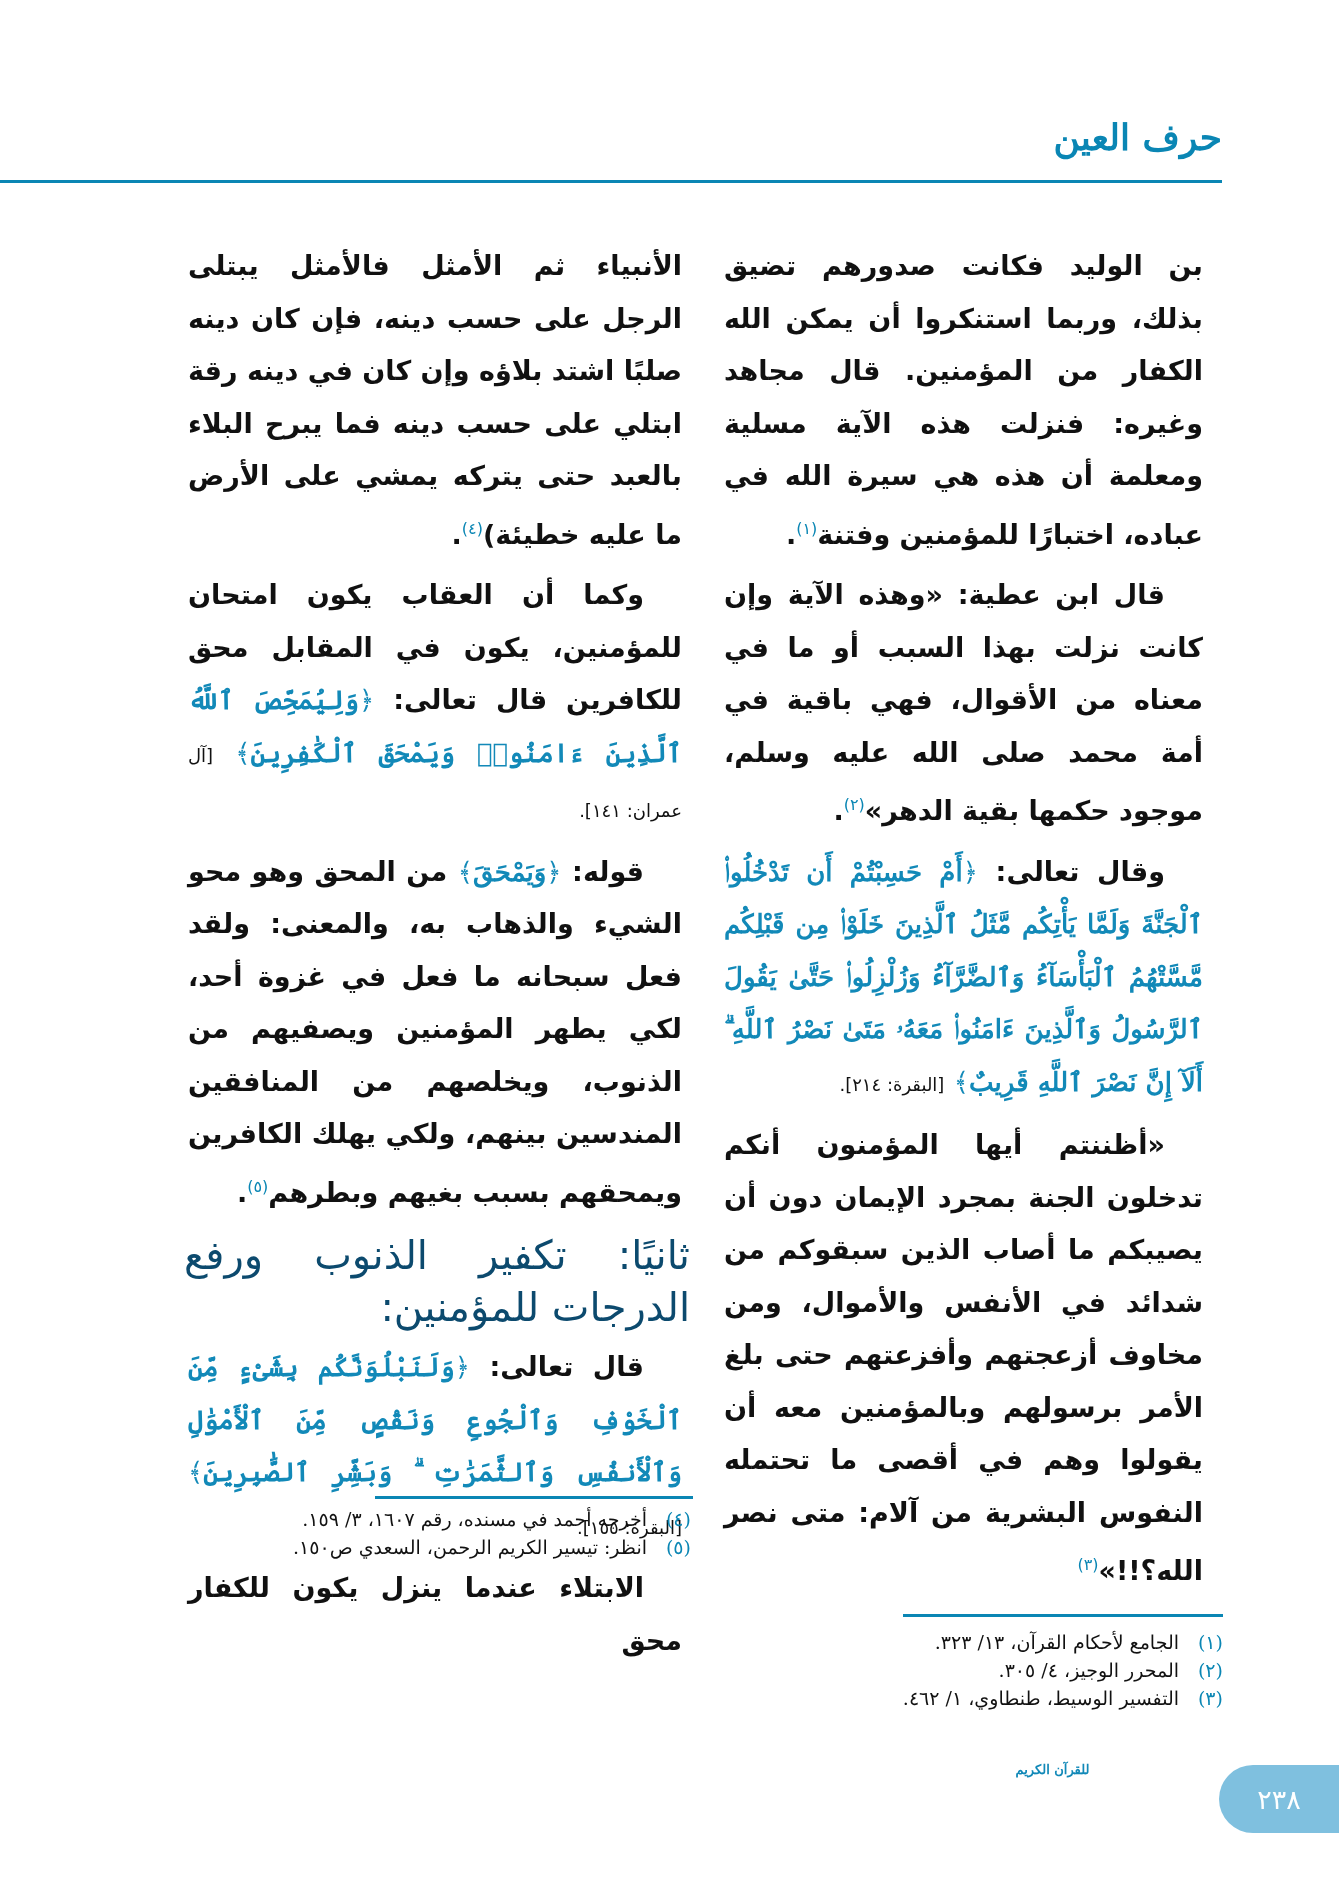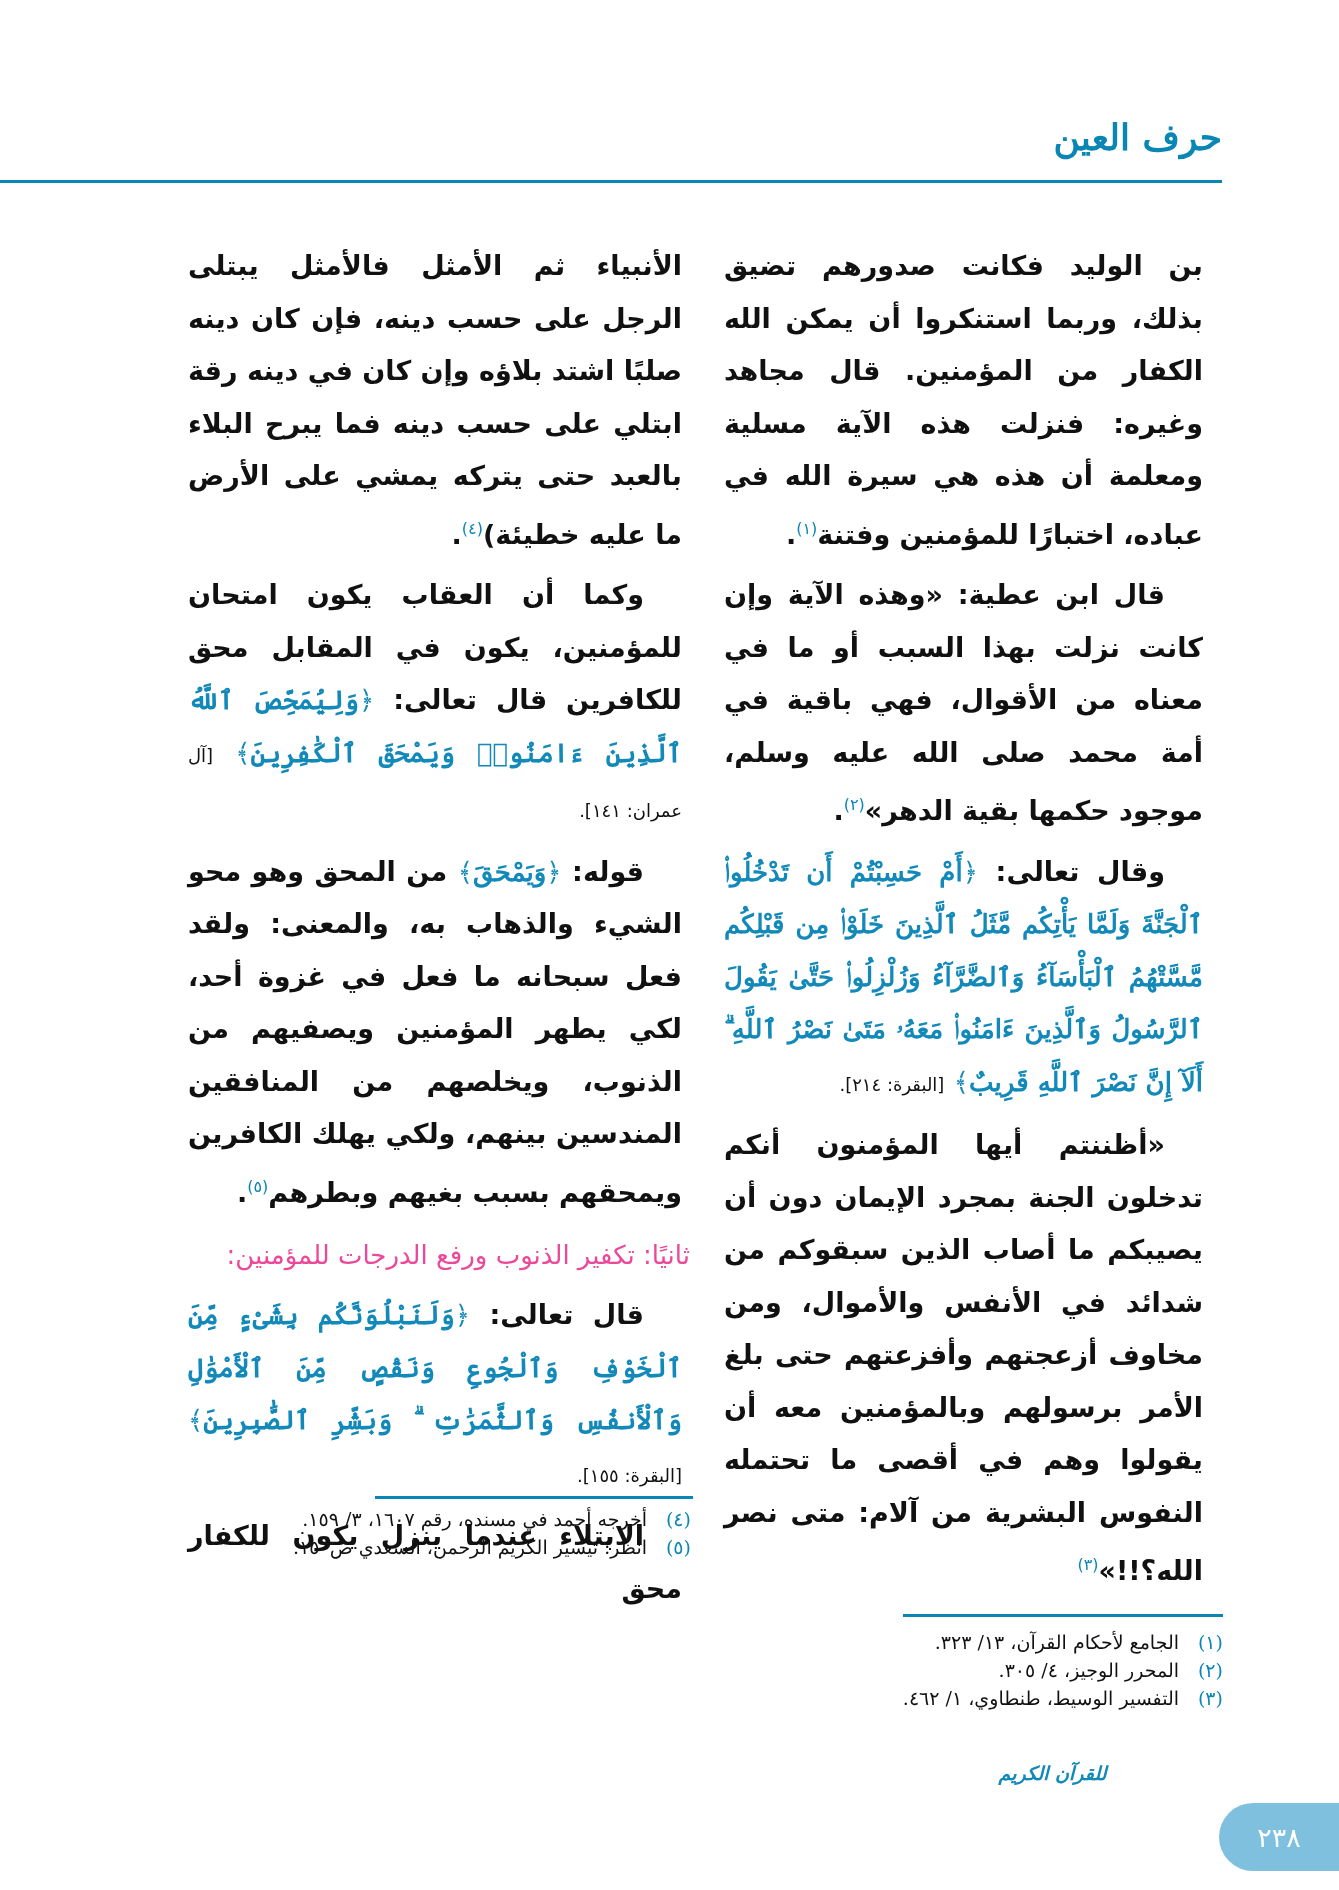--- a/index.html
+++ b/index.html
@@ -12,40 +12,40 @@
     .col { position: absolute; direction: rtl; text-align: justify; text-align-last: right; }
     .col-right { top: 232px; right: 128px; width: 495px; }
     .col-left { top: 232px; left: 180px; width: 510px; }
 
     p { margin: 8px; font-size: 27px; line-height: 52.5px; font-weight: bold; }
     p.indent { text-indent: 38px; }
     .sup { color: #0a86b4; font-size: 16px; vertical-align: super; font-weight: normal; }
     .quran { color: #1289b8; font-family: "DejaVu Serif", serif; font-weight: bold; font-size: 26px; }
     .ornament { color: #1289b8; font-size: 26px; font-weight: normal; }
     .ref { font-weight: normal; font-size: 18px; color: #111; }
-    .section-heading { color: #ec4899; font-weight: normal; font-size: 26px; line-height: 52px; margin: 10px 0 8px 4px; }
+    .section-heading { color: #0c4a6e; font-weight: normal; font-size: 40px; line-height: 52px; margin: 10px 0 8px 4px; }
 
     .fn-rule { position: absolute; height: 3px; background: #0a86b4; }
     .fn-rule-right { top: 1614px; right: 116px; width: 320px; }
     .fn-rule-left { top: 1496px; left: 375px; width: 318px; }
 
     .footnotes { position: absolute; direction: rtl; font-size: 19px; line-height: 28px; font-family: "DejaVu Serif", serif; }
     .footnotes-right { top: 1628px; right: 116px; width: 495px; }
     .footnotes-left { top: 1505px; right: 648px; width: 500px; }
     .fn { display: flex; gap: 10px; }
     .fn-num { color: #0a86b4; min-width: 34px; }
     .fn-cont { padding-right: 44px; }
 
     .footer-logo { position: absolute; top: 1762px; left: 930px; width: 245px; text-align: center;
       color: #1289b8; direction: rtl; font-family: "DejaVu Serif", serif; }
     .footer-logo .main { font-size: 30px; font-weight: bold; letter-spacing: -1px; }
-    .footer-logo .sub { font-size: 19px; font-weight: bold; font-style: italic; }
+    .footer-logo .sub { font-size: 13px; font-weight: bold; }
     .page-badge { position: absolute; top: 1765px; left: 1219px; width: 120px; height: 68px;
       background: #7fc0df; border-radius: 34px 0 0 34px; color: #fff; font-size: 27px;
-      display: flex; align-items: center; justify-content: center; font-family: "DejaVu Sans", sans-serif; margin-top: 38px; }
+      display: flex; align-items: center; justify-content: center; font-family: "DejaVu Sans", sans-serif; }
   </style>
 </head>
 <body>
 
 <div class="header-title">حرف العين</div>
 <div class="header-rule"></div>
 
 <div class="col col-right">
   <p>
     <span>بن الوليد فكانت صدورهم تضيق بذلك، وربما استنكروا أن يمكن الله الكفار من المؤمنين. قال مجاهد وغيره: فنزلت هذه الآية مسلية ومعلمة أن هذه هي سيرة الله في عباده، اختبارًا للمؤمنين وفتنة</span><span class="sup">(١)</span><span>.</span>

